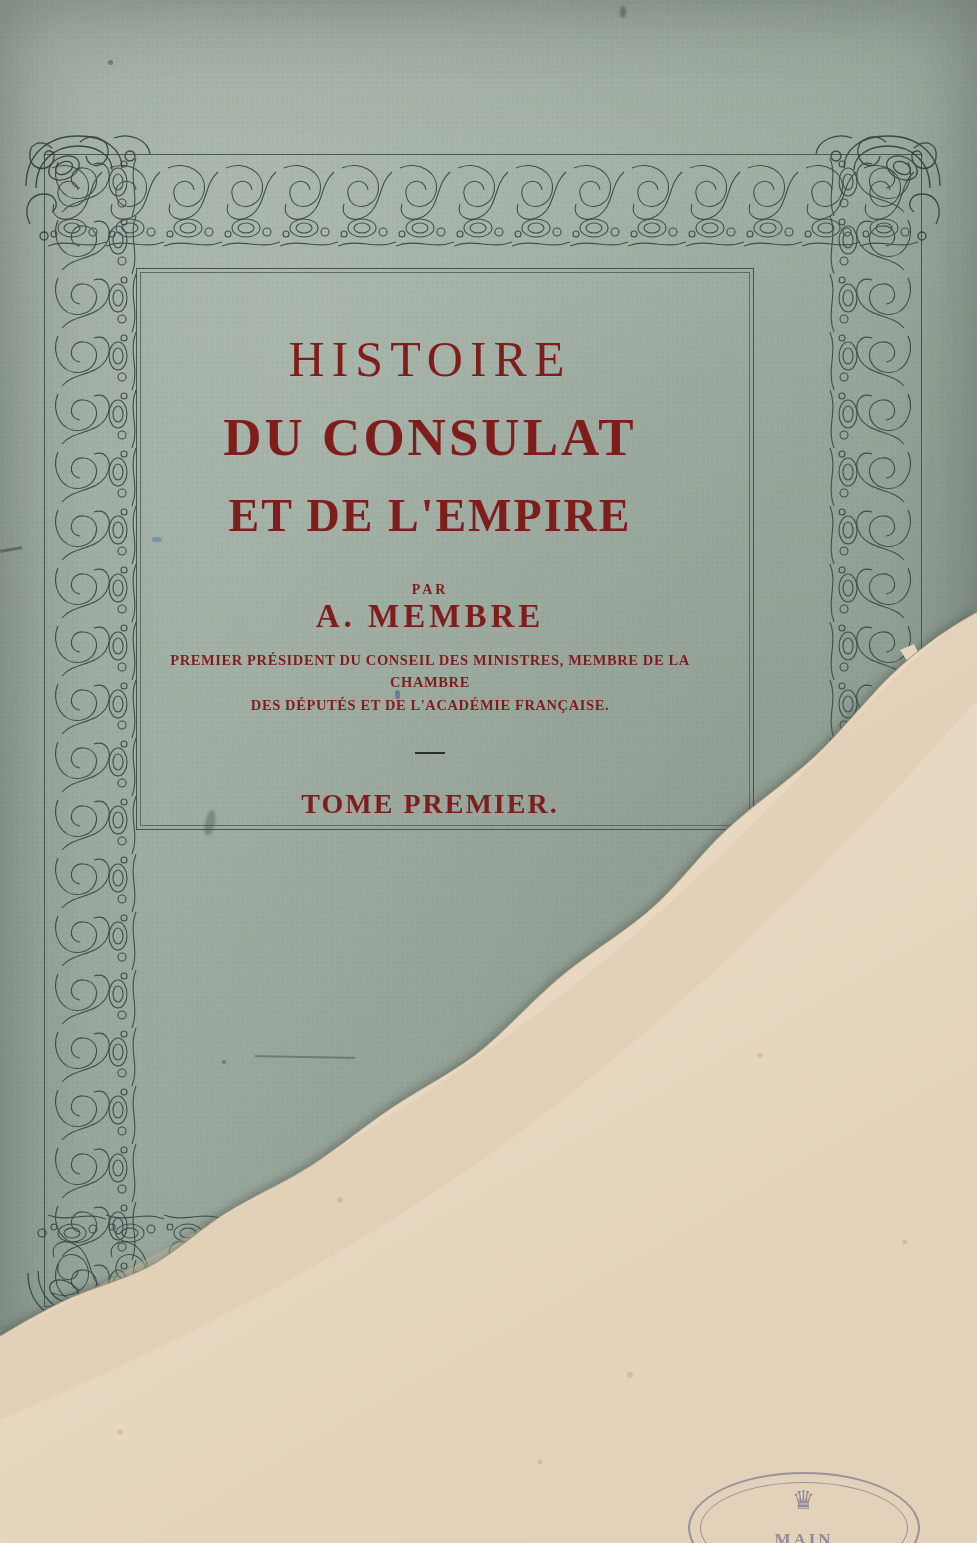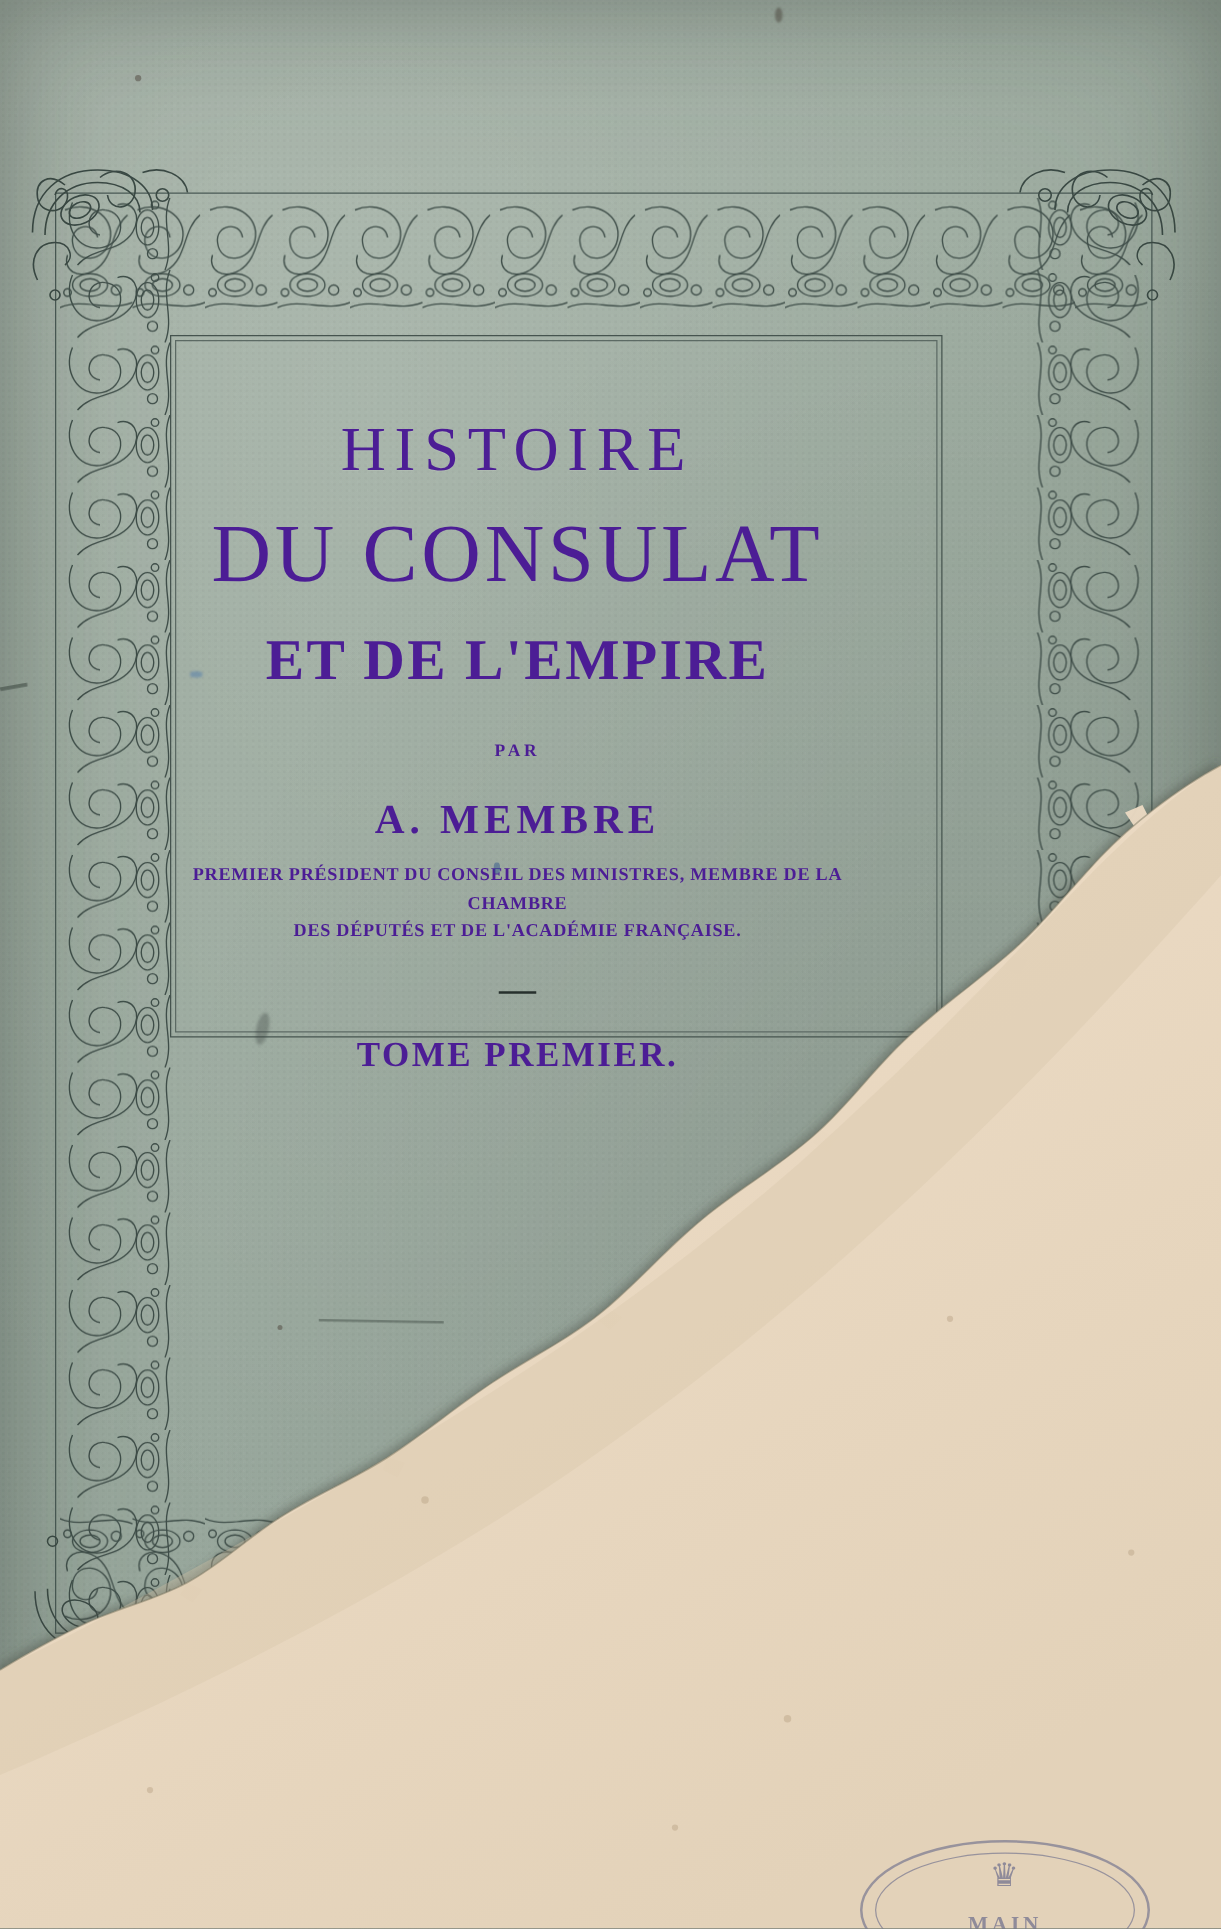--- a/index.html
+++ b/index.html
@@ -99,54 +99,53 @@
     height: 150px;
   }
   .cf-tl { left: 0; top: 0; }
   .cf-tr { right: 0; top: 0; transform: scaleX(-1); }
   .cf-bl { left: 0; bottom: 0; transform: scaleY(-1); }
   .cf-br { right: 0; bottom: 0; transform: scale(-1,-1); }
 
   
   .title-block {
     position: absolute;
-    left: 124px;
+    left: 140px;
     top: 330px;
     width: 580px;
     text-align: center;
-    color: #4c1d95;
+    color: #7f1d1d;
   }
   .t-histoire {
     font-size: 50px;
     letter-spacing: 7px;
     font-weight: 400;
     font-family: "Liberation Serif", serif;
     margin-bottom: 24px;
     text-shadow: 0 1px 0 rgba(255,255,255,.10);
   }
   .t-consulat {
-    font-size: 66px;
+    font-size: 53px;
     letter-spacing: 3px;
-    font-weight: 400;
+    font-weight: 700;
     line-height: .96;
     font-family: "Liberation Serif", serif;
     margin-bottom: 26px;
   }
   .t-empire {
     font-size: 46px;
     letter-spacing: 2px;
     font-weight: 700;
     font-family: "Liberation Serif", serif;
     margin-bottom: 40px;
   }
   .t-par {
     font-size: 14px;
     letter-spacing: 3px;
     font-weight: 700;
-    margin-bottom: 28px;
   }
   .t-author {
     font-size: 33px;
     letter-spacing: 4px;
     font-weight: 700;
     margin-bottom: 14px;
   }
   .t-sub1, .t-sub2 {
     font-size: 14.5px;
     letter-spacing: .6px;

